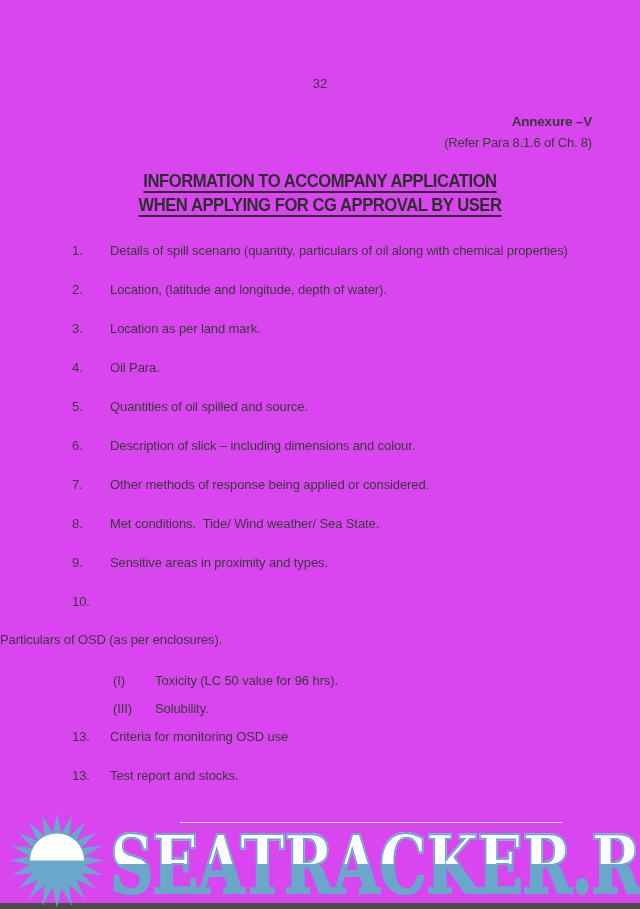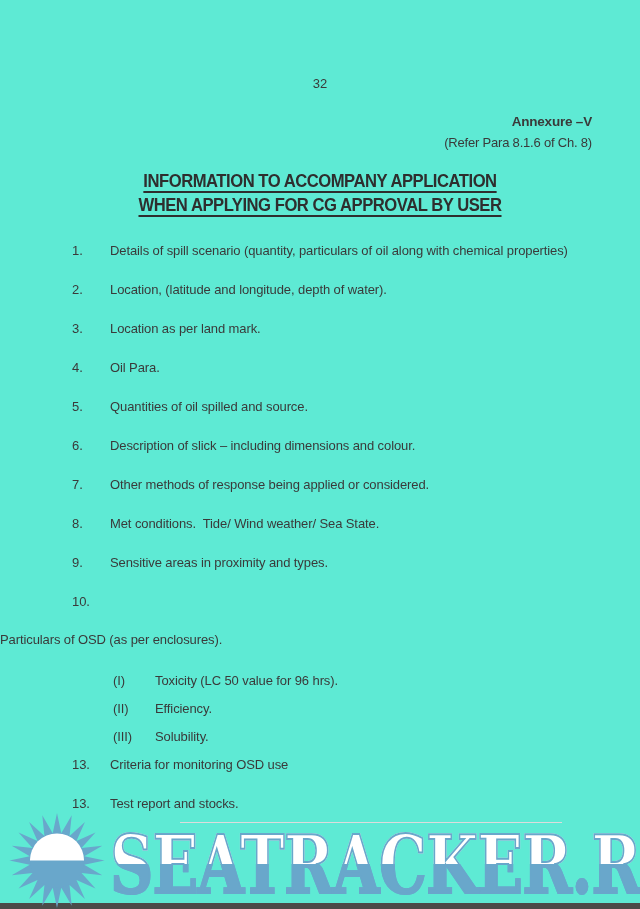--- a/index.html
+++ b/index.html
@@ -5,21 +5,21 @@
   :root{
     --accent:#69a7cb;
     --ink:#3a3a3a;
     --bar:#4b4b49;
   }
   html,body{margin:0;padding:0;background:#888;}
   .page{
     position:relative;
     width:640px;height:909px;
     margin:0 auto;
-    background:#5eead4;
+    background:#d946ef;
     overflow:hidden;
     font-family:"Liberation Sans", sans-serif;
     color:var(--ink);
   }
   .page-number{
     position:absolute;top:76px;left:0;right:0;
     text-align:center;font-size:13px;letter-spacing:0;
   }
   .annexure-block{
     position:absolute;top:114px;right:48px;text-align:right;
@@ -140,24 +140,20 @@
       </div>
       <div class="row item-last">
         <span class="num">10.</span>
         <span class="txt">Particulars of OSD (as per enclosures).</span>
       </div>
       <div class="row sub">
         <span class="num">(I)</span>
         <span class="txt">Toxicity (LC 50 value for 96 hrs).</span>
       </div>
       <div class="row sub">
-        <span class="num">(II)</span>
-        <span class="txt">Efficiency.</span>
-      </div>
-      <div class="row sub">
         <span class="num">(III)</span>
         <span class="txt">Solubility.</span>
       </div>
       <div class="row item">
         <span class="num">13.</span>
         <span class="txt">Criteria for monitoring OSD use</span>
       </div>
       <div class="row item">
         <span class="num">13.</span>
         <span class="txt">Test report and stocks.</span>

